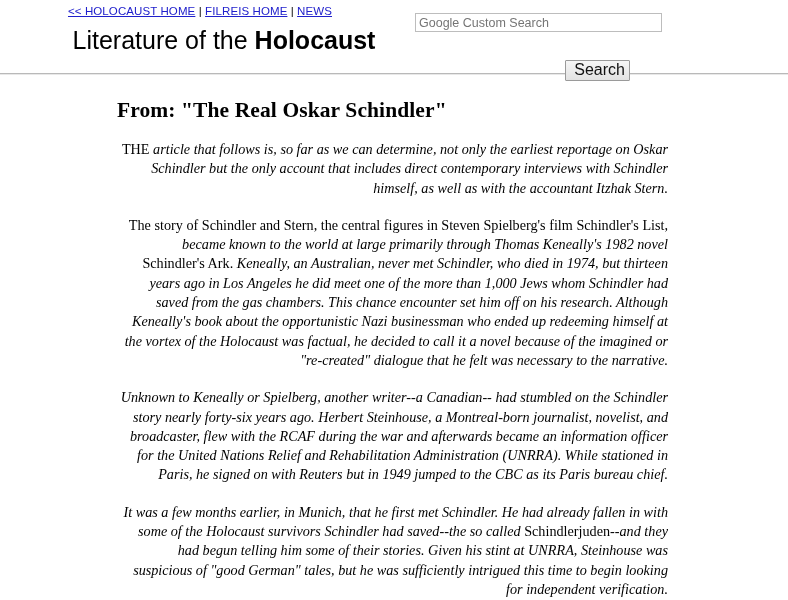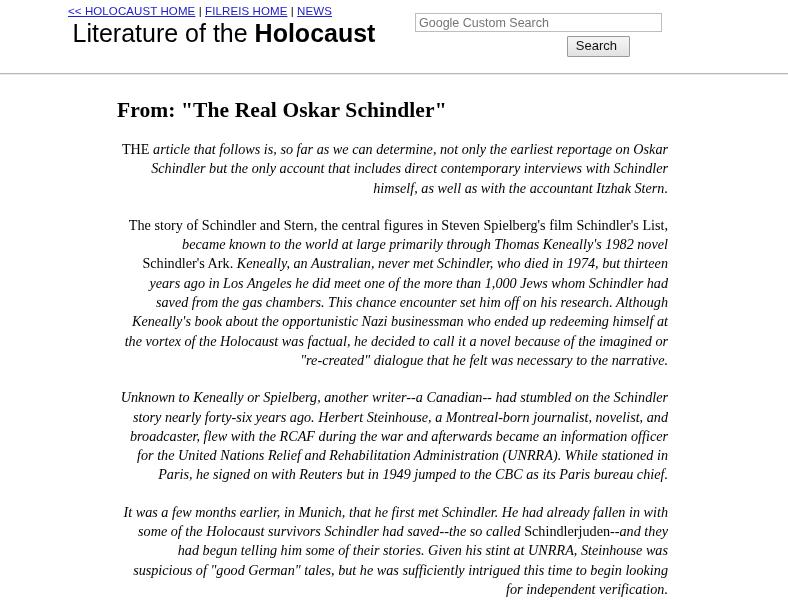--- a/index.html
+++ b/index.html
@@ -40,21 +40,21 @@
     text-decoration: underline;
   }
   .navlinks .sep {
     color: #000000;
     text-decoration: none;
   }
   .sitetitle {
     font-size: 25px;
     line-height: 28px;
     font-weight: normal;
-    margin-top: 1px;
+    margin-top: 8px;
     white-space: nowrap;
     padding-left: 48px;
   }
   .sitetitle .strong {
     font-weight: bold;
   }
   .maintained {
     font-size: 11.5px;
     line-height: 14px;
     margin-top: 1px;
@@ -89,28 +89,29 @@
     color: #444444;
     outline: none;
   }
   .search-input::placeholder { color: #757575; opacity: 1; }
   .search-row {
     margin-top: 4px;
     text-align: right;
   }
   .search-button {
     font-family: "Liberation Sans", "DejaVu Sans", sans-serif;
-    font-size: 13px;
+    font-size: 16px;
     line-height: 14px;
-    padding: 2px 12px 3px 8px;
+    padding: 2px 4px 3px 8px;
     border: 1px solid #9a9a9a;
     border-radius: 1px;
     background: linear-gradient(#f6f6f6, #e2e2e2);
     color: #111111;
     cursor: pointer;
+    margin-top: 24px;
   }
 
   hr.rule {
     border: 0;
     border-top: 1px solid #b9b9b9;
     border-bottom: 1px solid #e8e8e8;
     margin: 11px 0 0 0;
     height: 0;
   }
 

